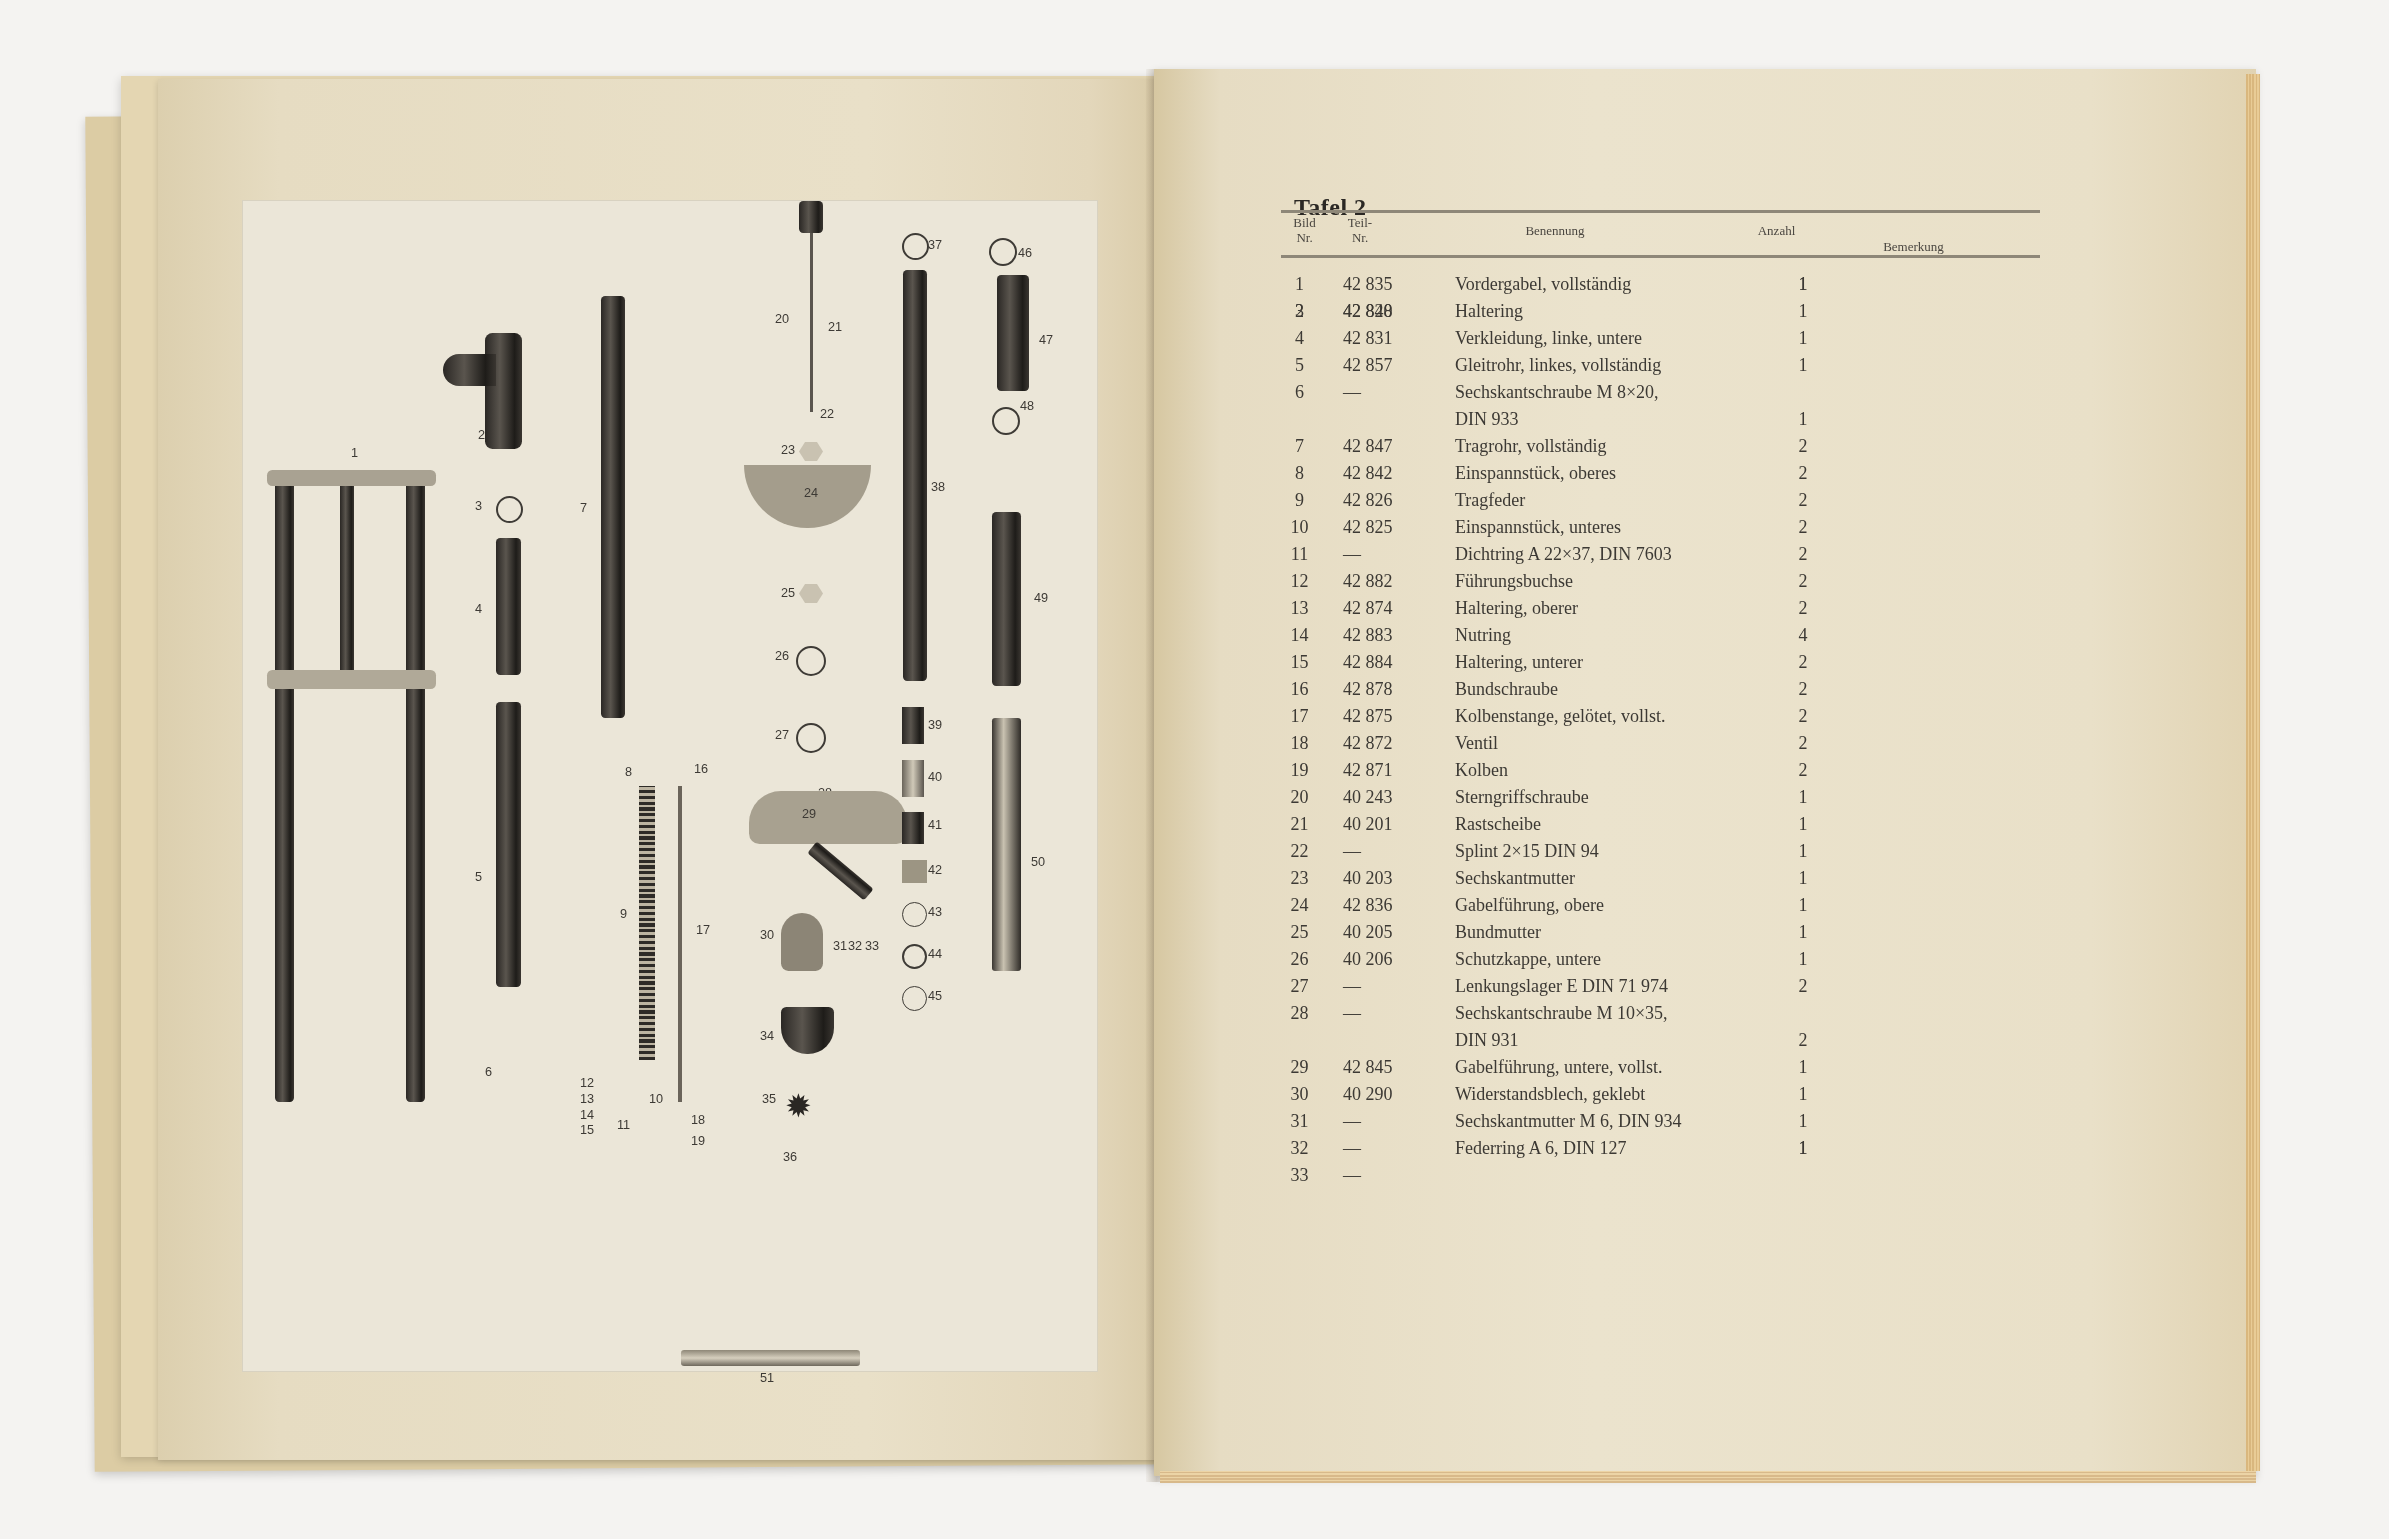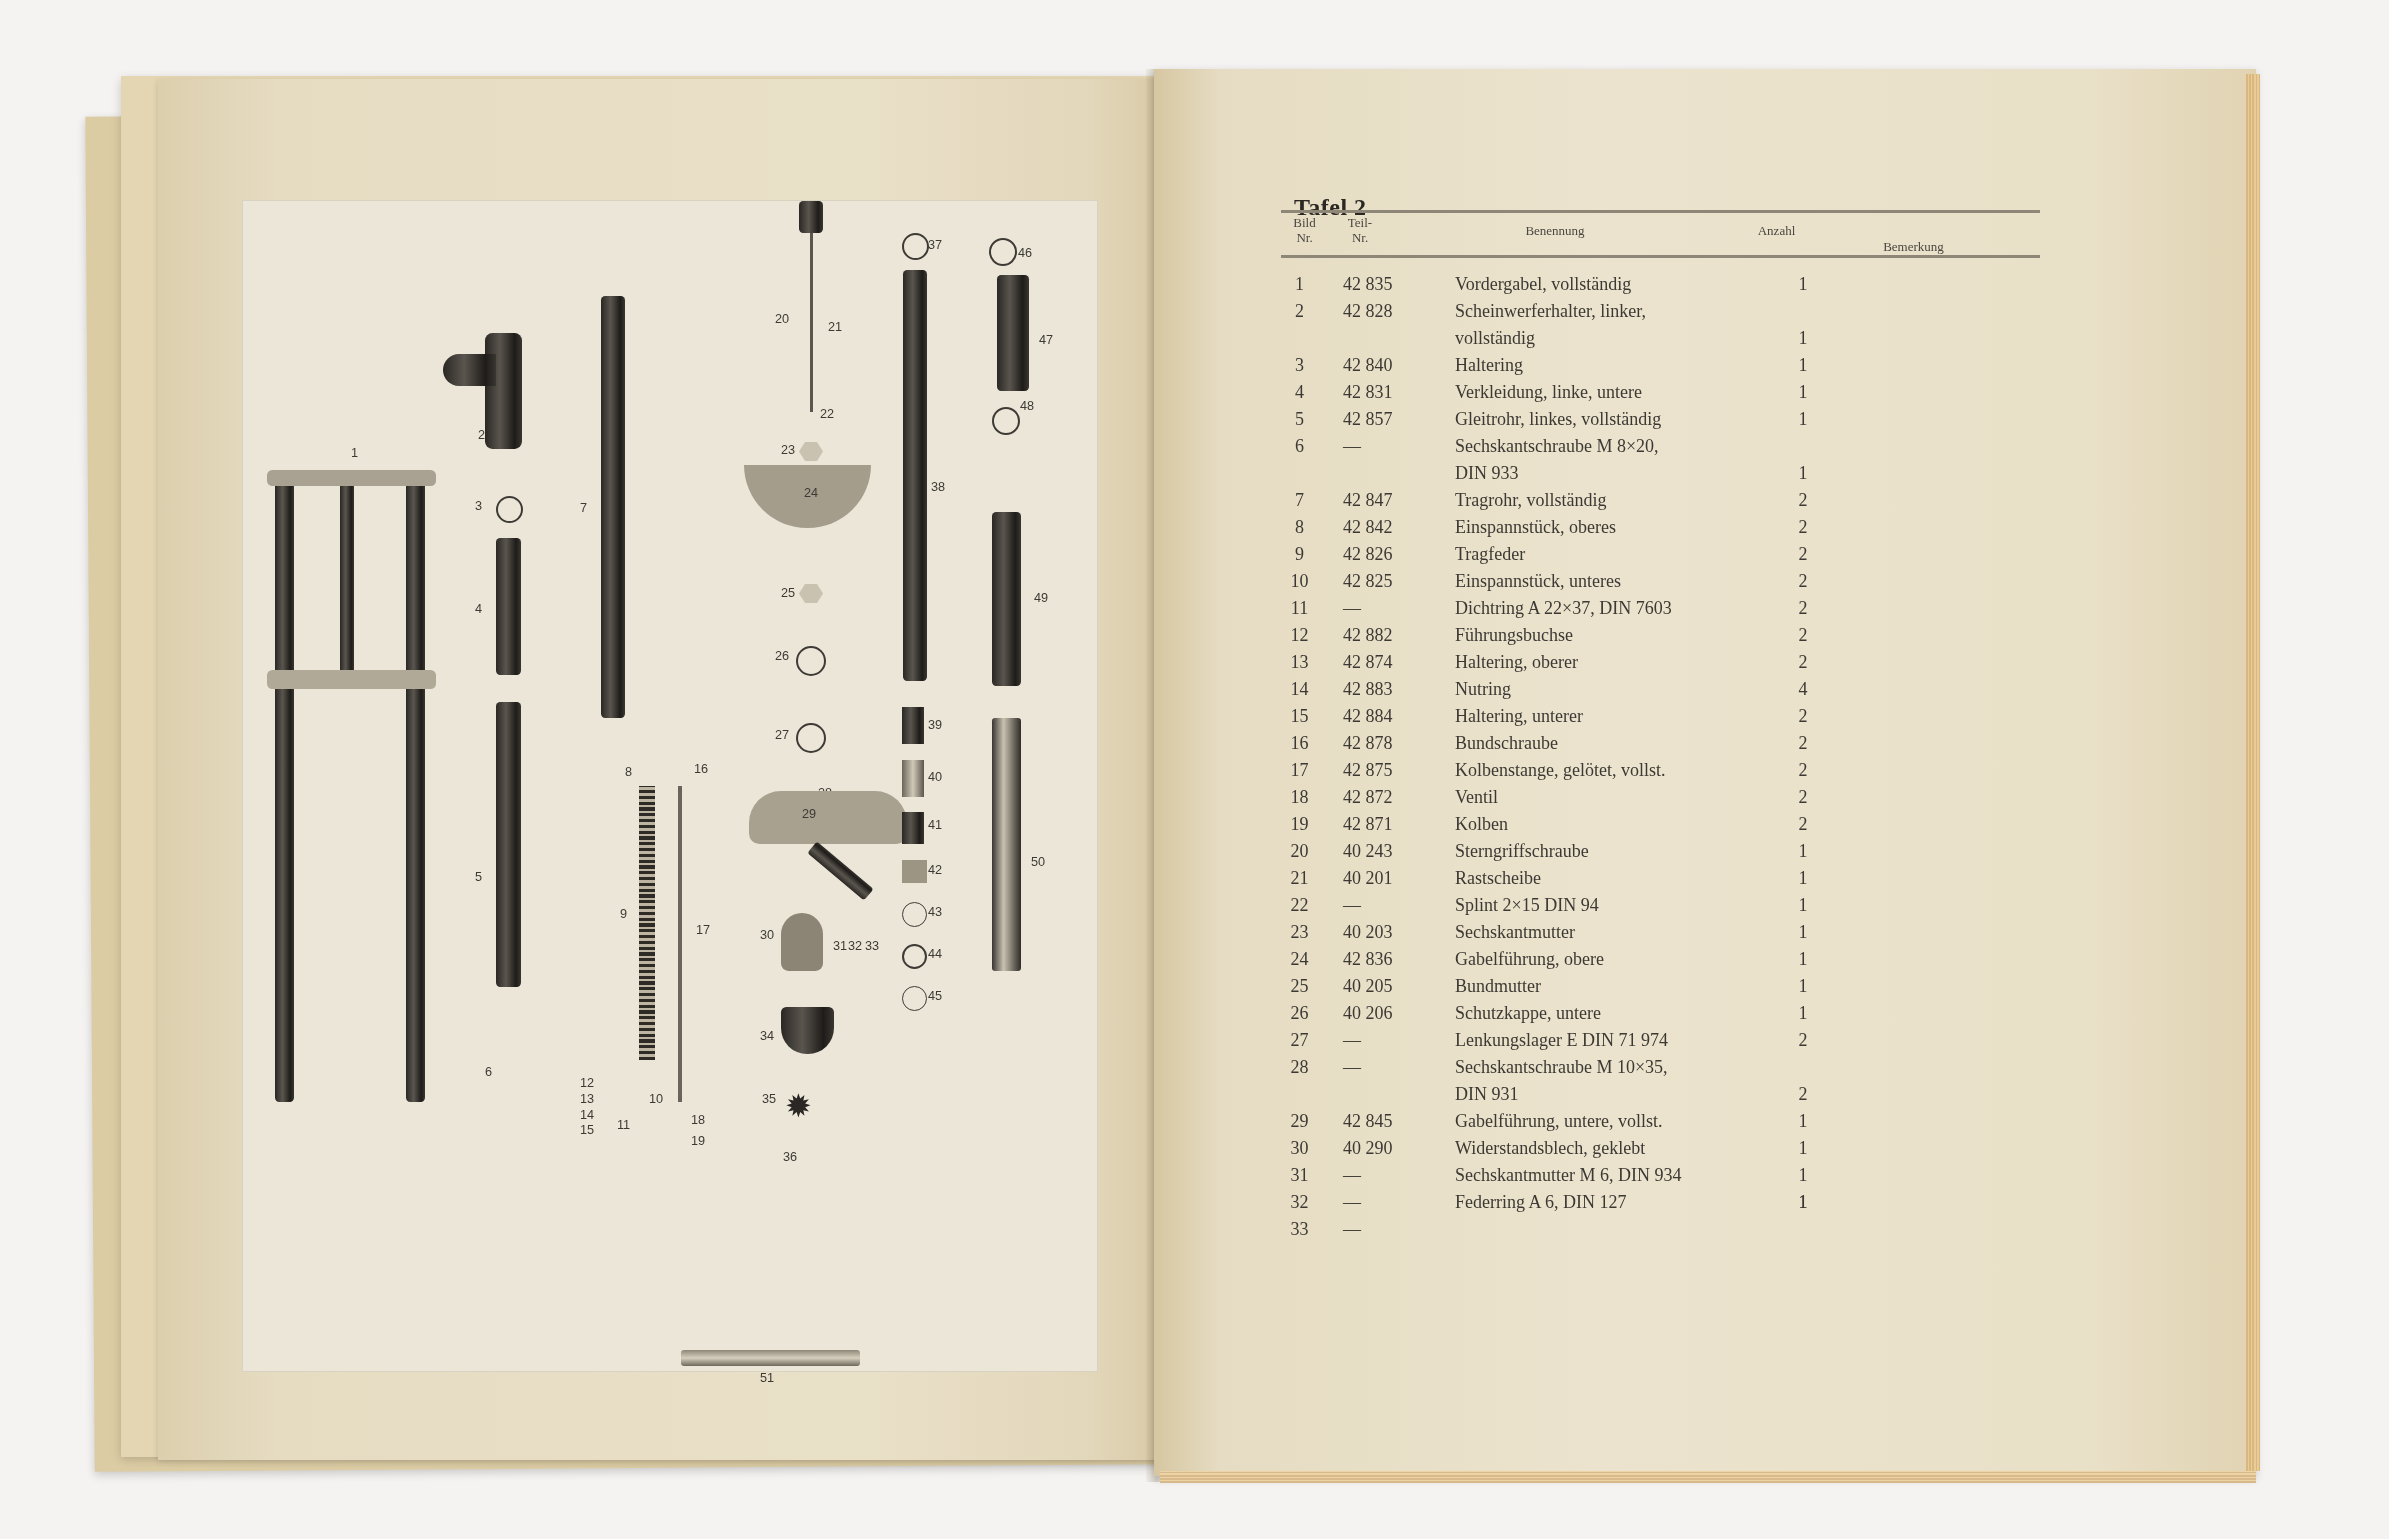--- a/index.html
+++ b/index.html
@@ -168,22 +168,20 @@
 <div class="rows" id="rows">
     <div class="row">
       <span class="c-bild">1</span>
       <span class="c-teil">42 835</span>
       <span class="c-name">Vordergabel, vollständig</span>
       <span class="c-anz">1</span>
     </div>
     <div class="row">
       <span class="c-bild">2</span>
       <span class="c-teil">42 828</span>
-      <span class="c-name">Scheinwerferhalter, linker,
-vollständig</span>
       <span class="c-anz">1</span>
     </div>
     <div class="row">
       <span class="c-bild">3</span>
       <span class="c-teil">42 840</span>
       <span class="c-name">Haltering</span>
       <span class="c-anz">1</span>
     </div>
     <div class="row">
       <span class="c-bild">4</span>

